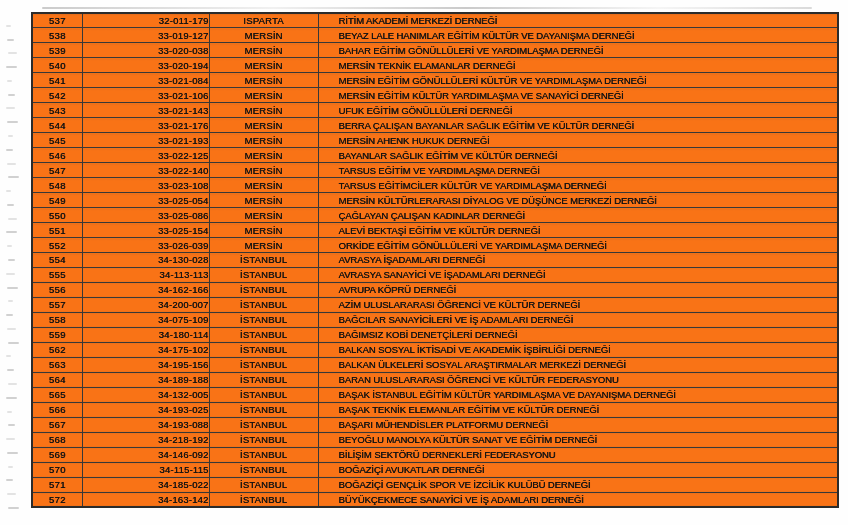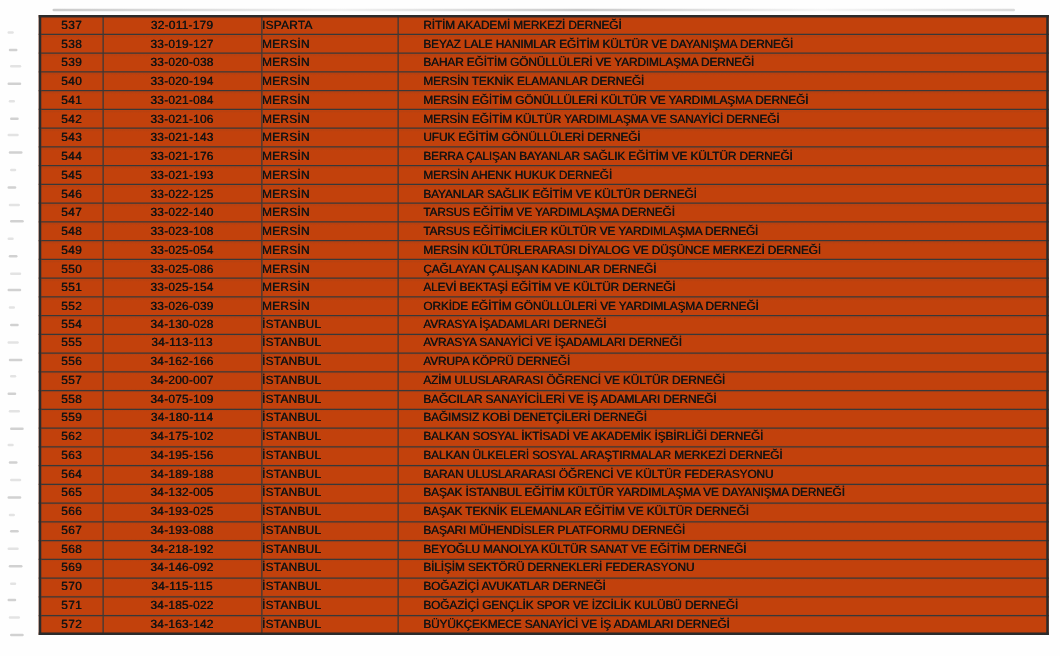--- a/index.html
+++ b/index.html
@@ -26,21 +26,21 @@
       rgba(90,90,90,0.22) 100%);
     border-radius: 1px;
   }
   table.assoc-table {
     position: absolute;
     left: 31px; top: 12px;
     width: 808px; height: 496px;
     border-collapse: collapse;
     table-layout: fixed;
     border: 2px solid #2b2b2b;
-    background: #c2410c;
+    background: #f97316;
   }
   table.assoc-table td {
     border: 1px solid #383838;
     border-top-color: #474747;
     height: 12.7px;
     font-size: 9.5px;
     color: #131313;
     white-space: nowrap;
     overflow: hidden;
     vertical-align: middle;
@@ -49,27 +49,28 @@
     background-image: linear-gradient(to bottom, rgba(60,60,60,0.10) 0px, rgba(60,60,60,0) 2px);
   }
   td.col-no {
     width: 50px;
     text-align: center;
     font-size: 10.5px;
     letter-spacing: 0.3px;
   }
   td.col-code {
     width: 127px;
-    text-align: center;
+    text-align: right;
     font-size: 10.5px;
     letter-spacing: 0.2px;
     margin-left: 48px;
   }
   td.col-city {
     width: 109px;
+    text-align: center;
     font-size: 9.5px;
     letter-spacing: 0.2px;
   }
   td.col-name {
     text-align: left;
     padding-left: 20px;
     letter-spacing: -0.1px;
   }
   
   .left-artifacts { position: absolute; left: 0; top: 0; width: 30px; height: 525px; }

